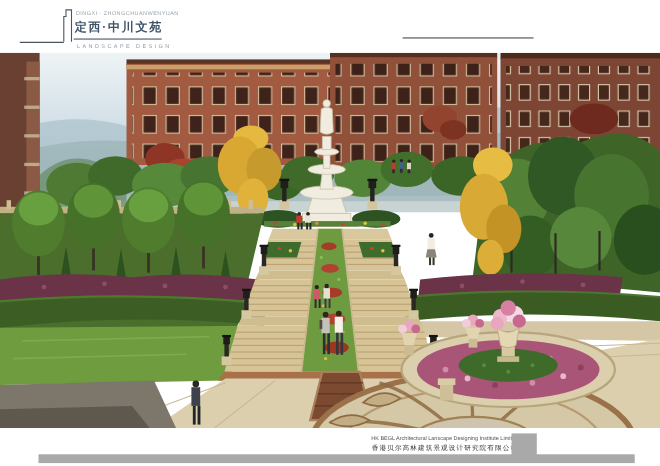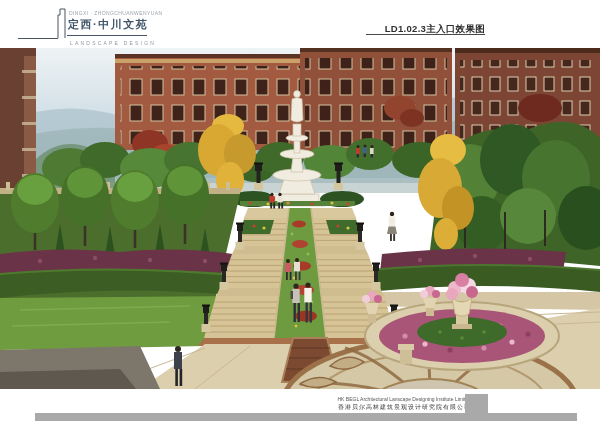--- a/index.html
+++ b/index.html
@@ -24,21 +24,20 @@
 <div class="sheet">
 
   <svg class="abs" style="left:0;top:0;" width="160" height="48" viewBox="0 0 160 48">
     <line x1="18" y1="38.5" x2="58" y2="38.5" stroke="#4a5560" stroke-width="1.2"></line>
     <path d="M58,38 L58,15 L60,15 L60,9 L65,9 L65,38" fill="none" stroke="#4a5560" stroke-width="1"></path>
   </svg>
   <div class="abs hdr-sub">DINGXI · ZHONGCHUANWENYUAN</div>
   <div class="abs hdr-title">定西·中川文苑</div>
   <div class="abs hdr-title-rule"></div>
   <div class="abs hdr-dept">LANDSCAPE DESIGN</div>
-  <div class="abs hdr-code">LD1.02.3主入口效果图</div>
   <div class="abs hdr-code-rule"></div>
 
   <svg class="abs render" viewBox="0 0 600 341" preserveAspectRatio="none">
     <defs>
       <linearGradient id="skyG" x1="0" y1="0" x2="0" y2="1">
         <stop offset="0" stop-color="#eef3f5"></stop>
           <stop offset="1" stop-color="#b7cdd9"></stop>
       </linearGradient>
       <pattern id="win1" width="18" height="24" patternUnits="userSpaceOnUse">
         <rect x="4" y="5" width="10" height="14" fill="#42251b" stroke="#e3d4b6" stroke-width="1"></rect>

